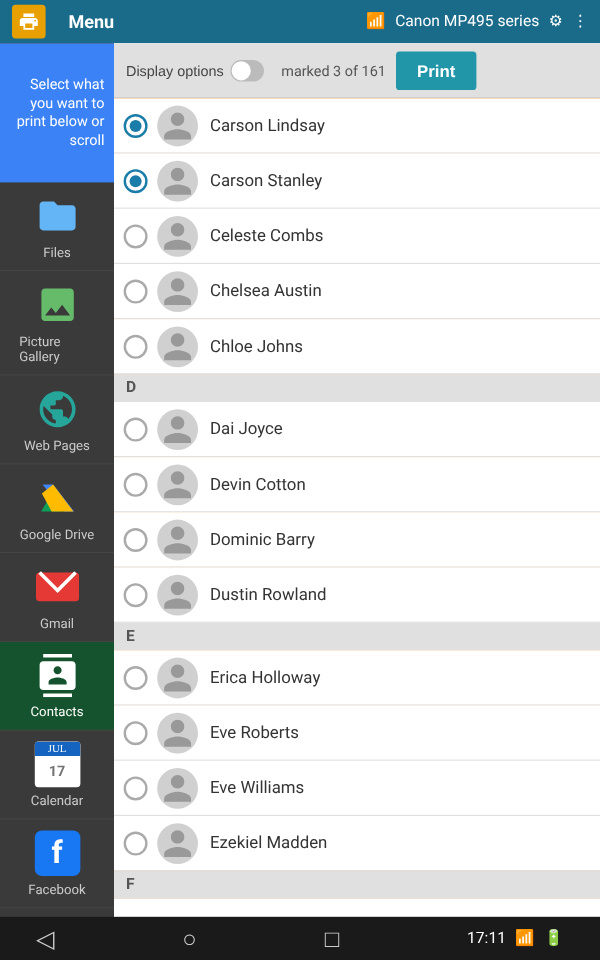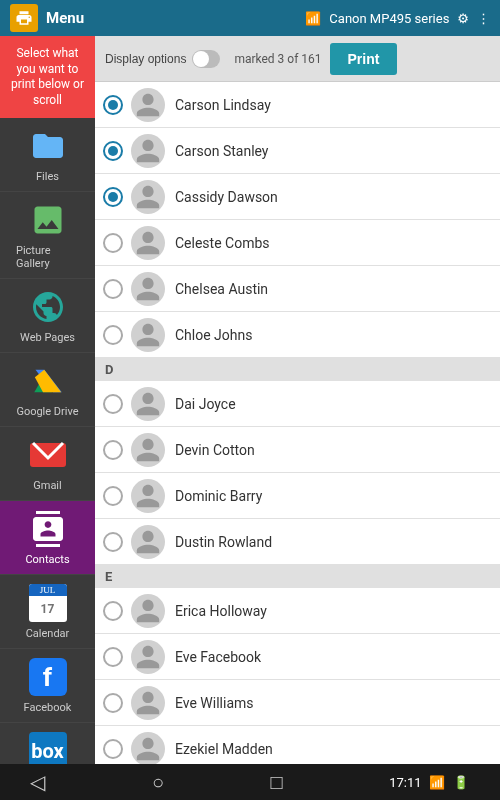--- a/index.html
+++ b/index.html
@@ -16,54 +16,54 @@
       color: white;
     }
     .status-bar-left { display: flex; align-items: center; gap: 8px; }
     .status-bar-right { display: flex; align-items: center; gap: 8px; font-size: 13px; }
     .menu-icon-box {
       width: 28px; height: 28px;
       background: #e8a000;
       display: flex; align-items: center; justify-content: center;
       border-radius: 3px;
     }
-    .menu-text { font-size: 15px; font-weight: bold; }
+    .menu-text { font-size: 15px; font-weight: bold; margin-left: 11px; }
 
     
     .sidebar {
       position: absolute;
       top: 36px;
       left: 0;
       width: 95px;
       height: 764px;
       background: #3a3a3a;
       display: flex;
       flex-direction: column;
       overflow: hidden;
     }
     .sidebar-header {
-      background: #ef4444;
-      padding: 10px 8px;
+      background: #3b82f6;
+      padding: 27px 8px;
       color: white;
       font-size: 12px;
-      text-align: center;
+      text-align: right;
       line-height: 1.3;
     }
     .sidebar-item {
       display: flex;
       flex-direction: column;
       align-items: center;
       padding: 8px 16px;
       color: #cccccc;
       font-size: 11px;
       cursor: pointer;
       border-bottom: 1px solid #444;
     }
     .sidebar-item.active {
-      background: #701a75;
+      background: #14532d;
       color: white;
     }
     .sidebar-icon {
       width: 40px; height: 40px;
       margin-bottom: 4px;
       display: flex; align-items: center; justify-content: center;
       font-size: 28px;
     }
     
     .files-icon { color: #64b5f6; }
@@ -356,29 +356,20 @@
     <div class="contact-row">
       <div class="radio-btn selected"></div>
       <div class="contact-avatar">
         <svg viewBox="0 0 24 24" fill="#999">
             <path d="M12 12c2.7 0 4.8-2.1 4.8-4.8S14.7 2.4 12 2.4 7.2 4.5 7.2 7.2 9.3 12 12 12zm0 2.4c-3.2 0-9.6 1.6-9.6 4.8v2.4h19.2v-2.4c0-3.2-6.4-4.8-9.6-4.8z"></path>
           </svg>
       </div>
       <span class="contact-name">Carson Stanley</span>
     </div>
 
-    <div class="contact-row">
-      <div class="radio-btn selected"></div>
-      <div class="contact-avatar">
-        <svg viewBox="0 0 24 24" fill="#999">
-            <path d="M12 12c2.7 0 4.8-2.1 4.8-4.8S14.7 2.4 12 2.4 7.2 4.5 7.2 7.2 9.3 12 12 12zm0 2.4c-3.2 0-9.6 1.6-9.6 4.8v2.4h19.2v-2.4c0-3.2-6.4-4.8-9.6-4.8z"></path>
-          </svg>
-      </div>
-      <span class="contact-name">Cassidy Dawson</span>
-    </div>
 
     <div class="contact-row">
       <div class="radio-btn"></div>
       <div class="contact-avatar">
         <svg viewBox="0 0 24 24" fill="#999">
             <path d="M12 12c2.7 0 4.8-2.1 4.8-4.8S14.7 2.4 12 2.4 7.2 4.5 7.2 7.2 9.3 12 12 12zm0 2.4c-3.2 0-9.6 1.6-9.6 4.8v2.4h19.2v-2.4c0-3.2-6.4-4.8-9.6-4.8z"></path>
           </svg>
       </div>
       <span class="contact-name">Celeste Combs</span>
     </div>
@@ -457,21 +448,21 @@
       <span class="contact-name">Erica Holloway</span>
     </div>
 
     <div class="contact-row">
       <div class="radio-btn"></div>
       <div class="contact-avatar">
         <svg viewBox="0 0 24 24" fill="#999">
             <path d="M12 12c2.7 0 4.8-2.1 4.8-4.8S14.7 2.4 12 2.4 7.2 4.5 7.2 7.2 9.3 12 12 12zm0 2.4c-3.2 0-9.6 1.6-9.6 4.8v2.4h19.2v-2.4c0-3.2-6.4-4.8-9.6-4.8z"></path>
           </svg>
       </div>
-      <span class="contact-name">Eve Facebook</span>
+      <span class="contact-name">Eve Roberts</span>
     </div>
 
     <div class="contact-row">
       <div class="radio-btn"></div>
       <div class="contact-avatar">
         <svg viewBox="0 0 24 24" fill="#999">
             <path d="M12 12c2.7 0 4.8-2.1 4.8-4.8S14.7 2.4 12 2.4 7.2 4.5 7.2 7.2 9.3 12 12 12zm0 2.4c-3.2 0-9.6 1.6-9.6 4.8v2.4h19.2v-2.4c0-3.2-6.4-4.8-9.6-4.8z"></path>
           </svg>
       </div>
       <span class="contact-name">Eve Williams</span>

